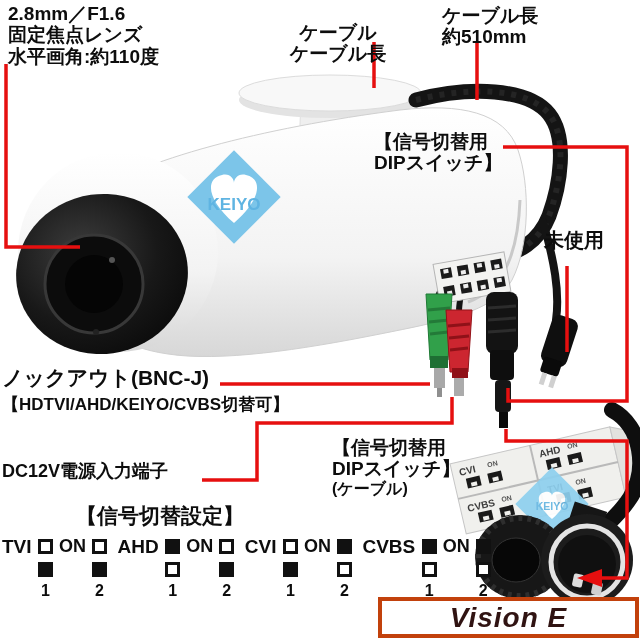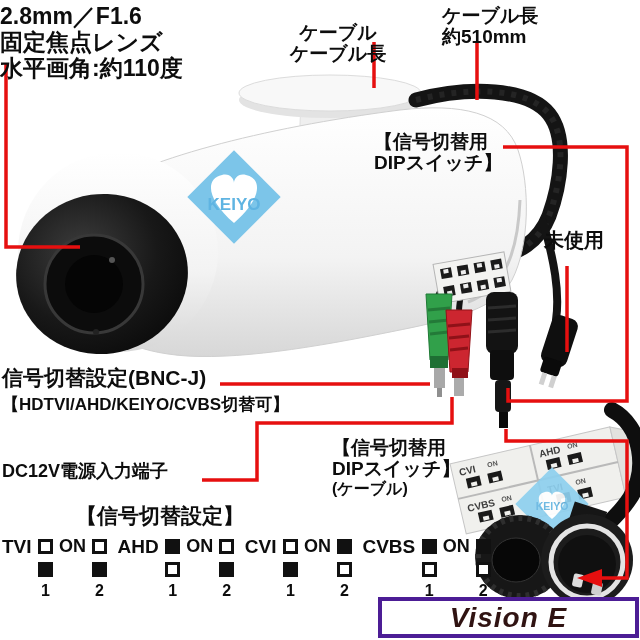--- a/index.html
+++ b/index.html
@@ -4,21 +4,21 @@
 <style>
   html,body { margin:0; padding:0; }
   body {
     width:640px; height:640px; position:relative; overflow:hidden;
     background:#ffffff; font-family:"Liberation Sans", sans-serif;
   }
   .label {
     position:absolute; font-weight:bold; color:#0d0d0d;
     line-height:1.13; z-index:3; white-space:nowrap;
   }
-  #lbl-lens      { left:0;  top:3px;   font-size:23px; }
+  #lbl-lens      { left:8px;  top:3px;   font-size:19px; }
   #lbl-knockout  { left:263px; top:22px;  width:150px; text-align:center; font-size:19px; }
   #lbl-cablelen  { left:442px; top:5px;  font-size:19px; }
   #lbl-diptop    { left:374px; top:131px; font-size:19px; }
   #lbl-unused    { left:544px; top:229px; font-size:20px; }
   #lbl-videoout1 { left:2px;  top:366px; font-size:21px; }
   #lbl-videoout2 { left:2px;  top:395px; font-size:17px; }
   #lbl-power1    { left:2px;  top:461px; font-size:18px; }
   #lbl-power2    { left:76px; top:504px; font-size:21px; }
   #lbl-dipbottom { left:332px; top:437px; font-size:19px; }
   #lbl-dipbottom .small { font-size:16px; }
@@ -38,21 +38,21 @@
     row-gap:5px; justify-items:center; align-items:center;
   }
   .sq { width:15px; height:15px; border:3px solid #111; box-sizing:border-box; background:#fff; }
   .sq.filled { background:#111; }
   .dip-on { font-weight:bold; font-size:18px; color:#0d0d0d; }
   .dip-num { font-weight:bold; font-size:16px; color:#0d0d0d; }
 
   
   #vision-box {
     position:absolute; left:378px; top:597px; width:261px; height:41px;
-    background:#4c1d95; padding:4px; box-sizing:border-box; z-index:3;
+    background:#c2410c; padding:4px; box-sizing:border-box; z-index:3;
   }
   #vision-box .inner {
     width:100%; height:100%; background:#fff;
     display:flex; align-items:center; justify-content:center;
   }
   #vision-box .brand-text {
     font-style:italic; font-weight:bold; font-size:28px;
     color:#301312; letter-spacing:1px;
   }
 </style>
@@ -255,21 +255,21 @@
   <div>約510mm</div>
 </div>
 
 <div class="label" id="lbl-diptop">
   <div>【信号切替用</div>
   <div>DIPスイッチ】</div>
 </div>
 
 <div class="label" id="lbl-unused">未使用</div>
 
-<div class="label" id="lbl-videoout1">信号切替設定(BNC-J)</div>
+<div class="label" id="lbl-videoout1">ノックアウト(BNC-J)</div>
 <div class="label" id="lbl-videoout2">【HDTVI/AHD/KEIYO/CVBS切替可】</div>
 
 <div class="label" id="lbl-power1">DC12V電源入力端子</div>
 <div class="label" id="lbl-power2">【信号切替設定】</div>
 
 <div class="label" id="lbl-dipbottom">
   <div>【信号切替用</div>
   <div>DIPスイッチ】</div>
   <div class="small">(ケーブル)</div>
 </div>

